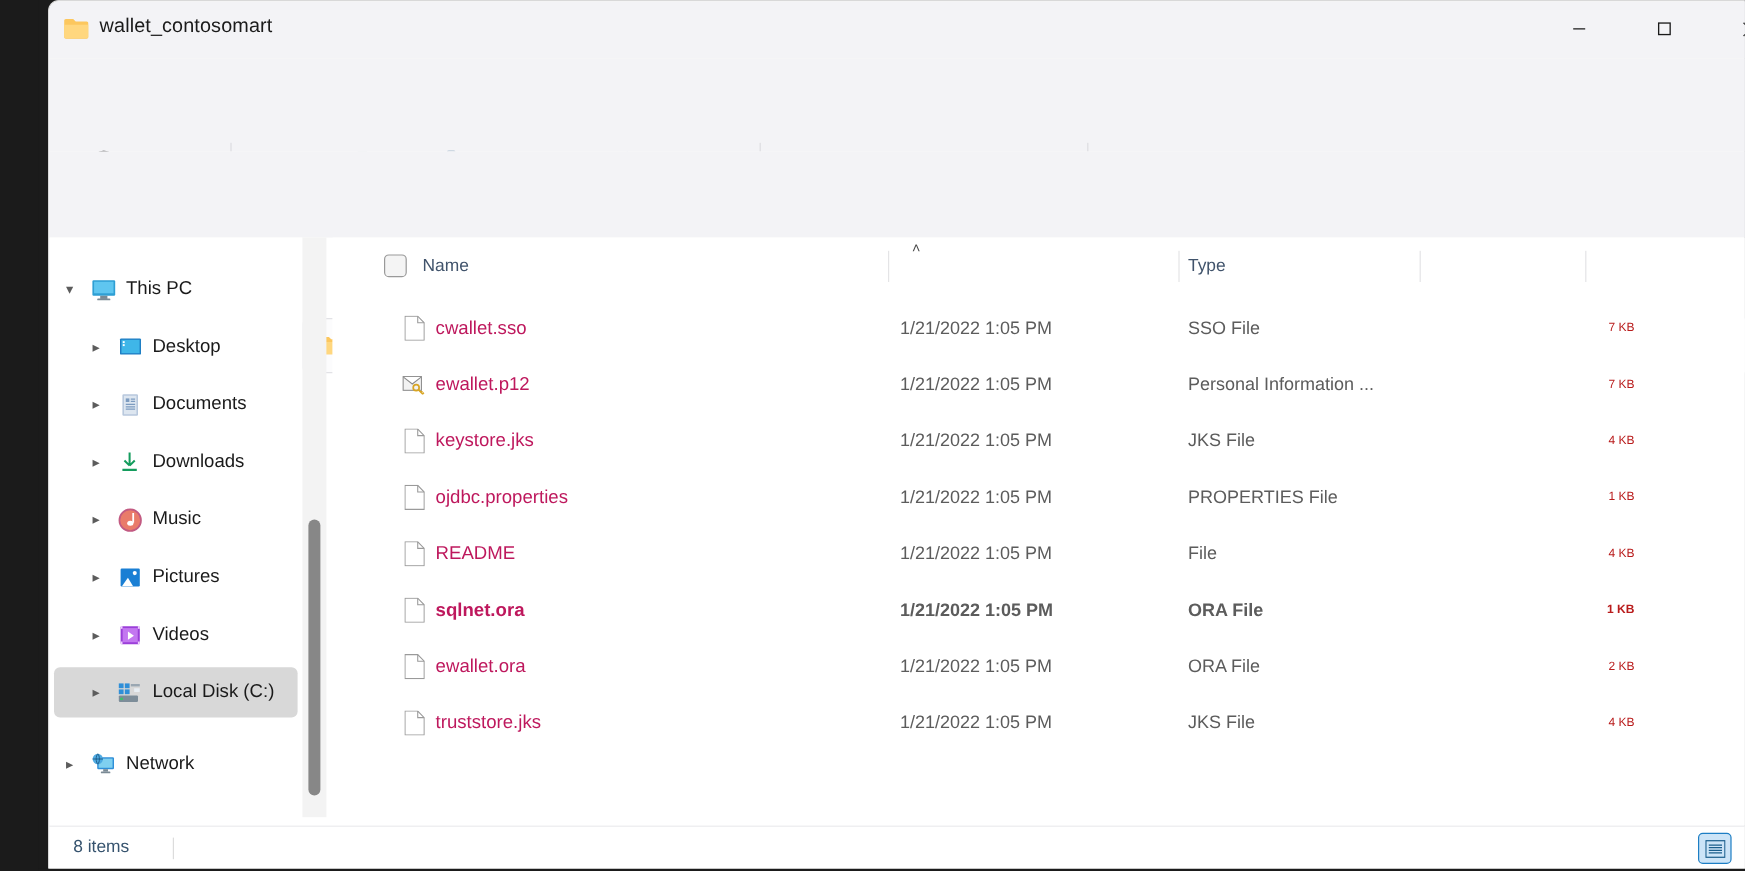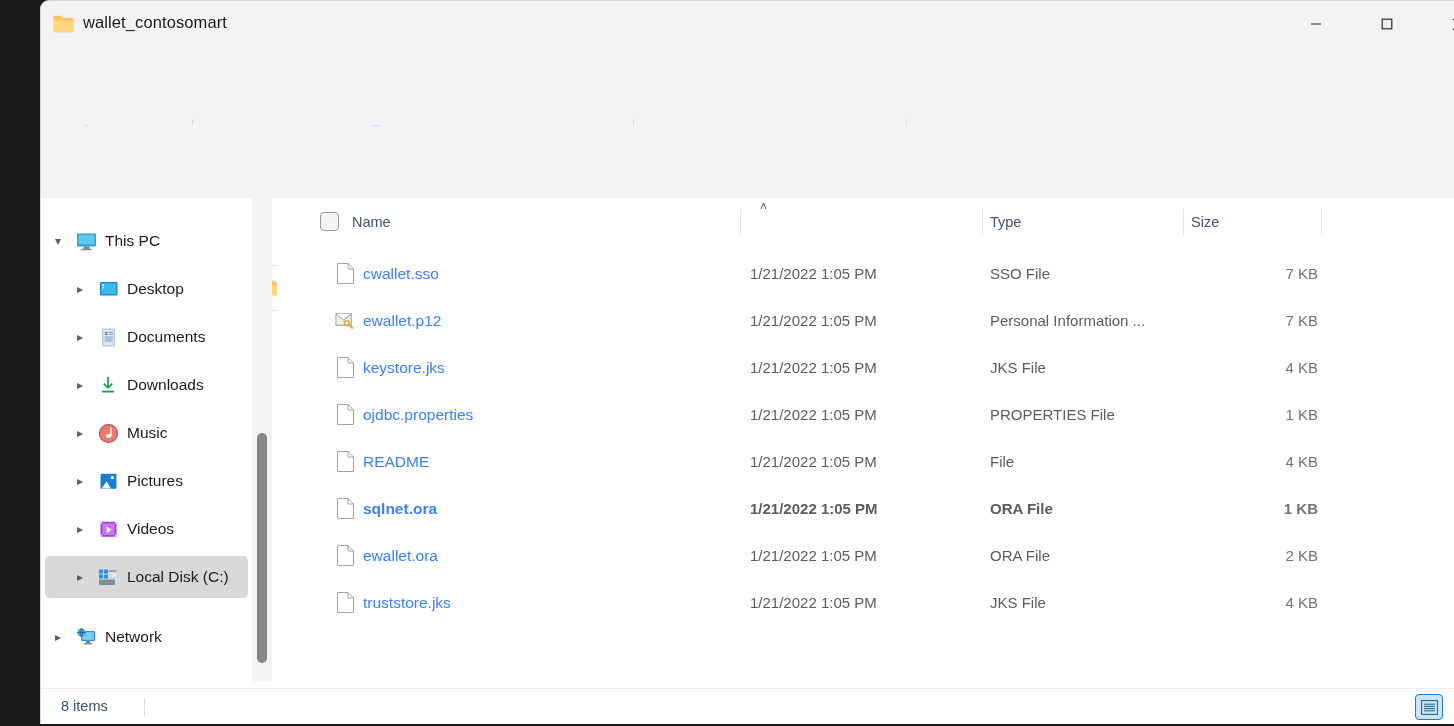--- a/index.html
+++ b/index.html
@@ -143,26 +143,26 @@
   .chk {
     position: absolute; left: 43px; top: 14px; width: 19px; height: 19px;
     border: 1px solid #999; border-radius: 4px; background: #f4f4f4; cursor: default;
   }
 
   .row {
     position: absolute; left: 0; width: 1207px; height: 47px;
     display: flex; align-items: center; cursor: default;
   }
   .row .fico { position: absolute; left: 58px; width: 20px; height: 24px; display:flex; align-items:center; justify-content:center; }
-  .row .fname { position: absolute; left: 86px; font-size: 15.5px; color: #3b82f6; }
+  .row .fname { position: absolute; left: 86px; font-size: 15.5px; color: #be185d; }
   .row .fdate { position: absolute; left: 473px; font-size: 15px; color: #5c5c5c; }
   .row .ftype { position: absolute; left: 713px; font-size: 15px; color: #5c5c5c;
                 width: 195px; overflow: hidden; white-space: nowrap; }
-  .row .fsize { position: absolute; left: 908px; width: 133px; text-align: right;
-                font-size: 15px; color: #737373; }
+  .row .fsize { position: absolute; left: 952px; width: 133px; text-align: right;
+                font-size: 10px; color: #b91c1c; }
 
   
   .statusbar {
     position: absolute; left: 0; top: 687px; width: 1443px; height: 37px;
     background: #ffffff; border-top: 1px solid #ececee;
   }
   .status-text { position: absolute; left: 20px; top: 9px; font-size: 14.5px; color: #36536e; }
   .status-div { position: absolute; left: 103px; top: 9px; width: 1px; height: 18px; background: #dcdcdc; }
   .viewtoggle {
     position: absolute; top: 5px; width: 28px; height: 26px;
@@ -482,23 +482,20 @@
         </div>
         <div class="hdr-div" style="left:463px;"></div>
 
         <div class="hdr-div" style="left:705px;"></div>
 
         <div class="hdr" style="left:713px; width:192px;">
           <span>Type</span>
         </div>
         <div class="hdr-div" style="left:906px;"></div>
 
-        <div class="hdr" style="left:914px; width:130px;">
-          <span>Size</span>
-        </div>
         <div class="hdr-div" style="left:1044px;"></div>
       </div>
 
       <div class="row" style="top:52px;">
         <span class="fico">
           <svg width="17" height="21" viewBox="0 0 17 21">
             <path d="M.5.5h10.6L16.5 6v14.5H.5z" fill="#ffffff" stroke="#9a9a9a" stroke-width=".9"></path>
             <path d="M11.1.5V6h5.4" fill="none" stroke="#9a9a9a" stroke-width=".9"></path>
           </svg>
         </span>

